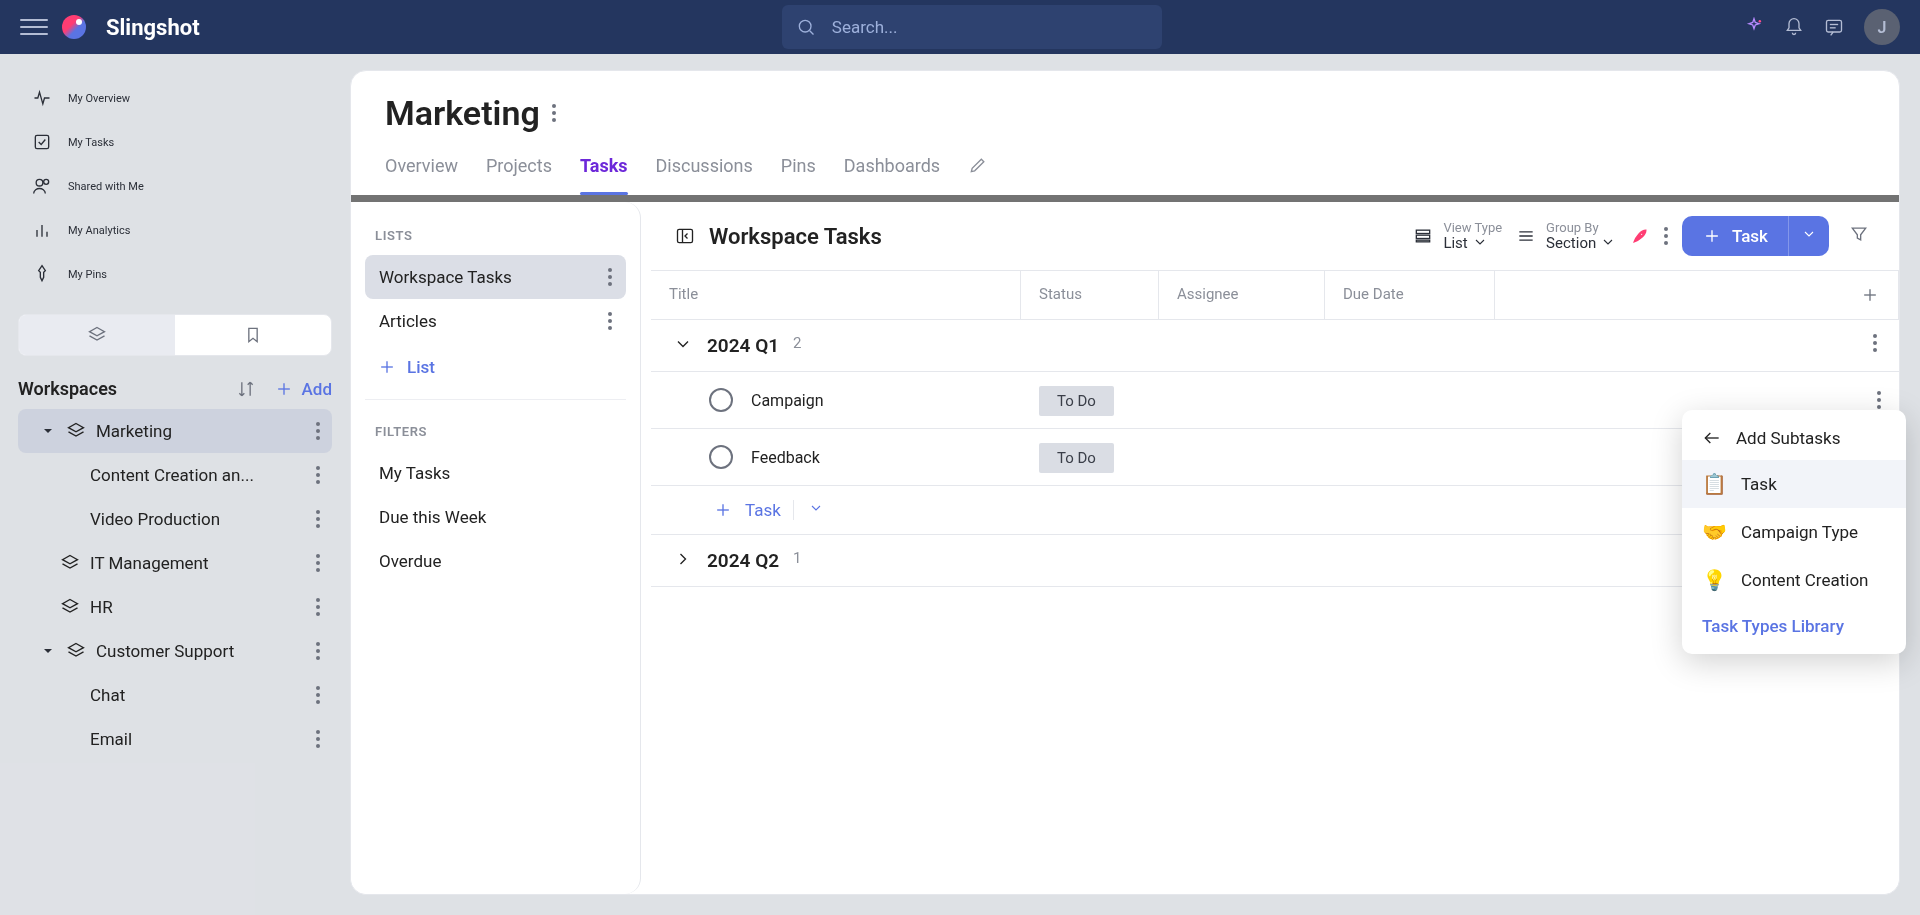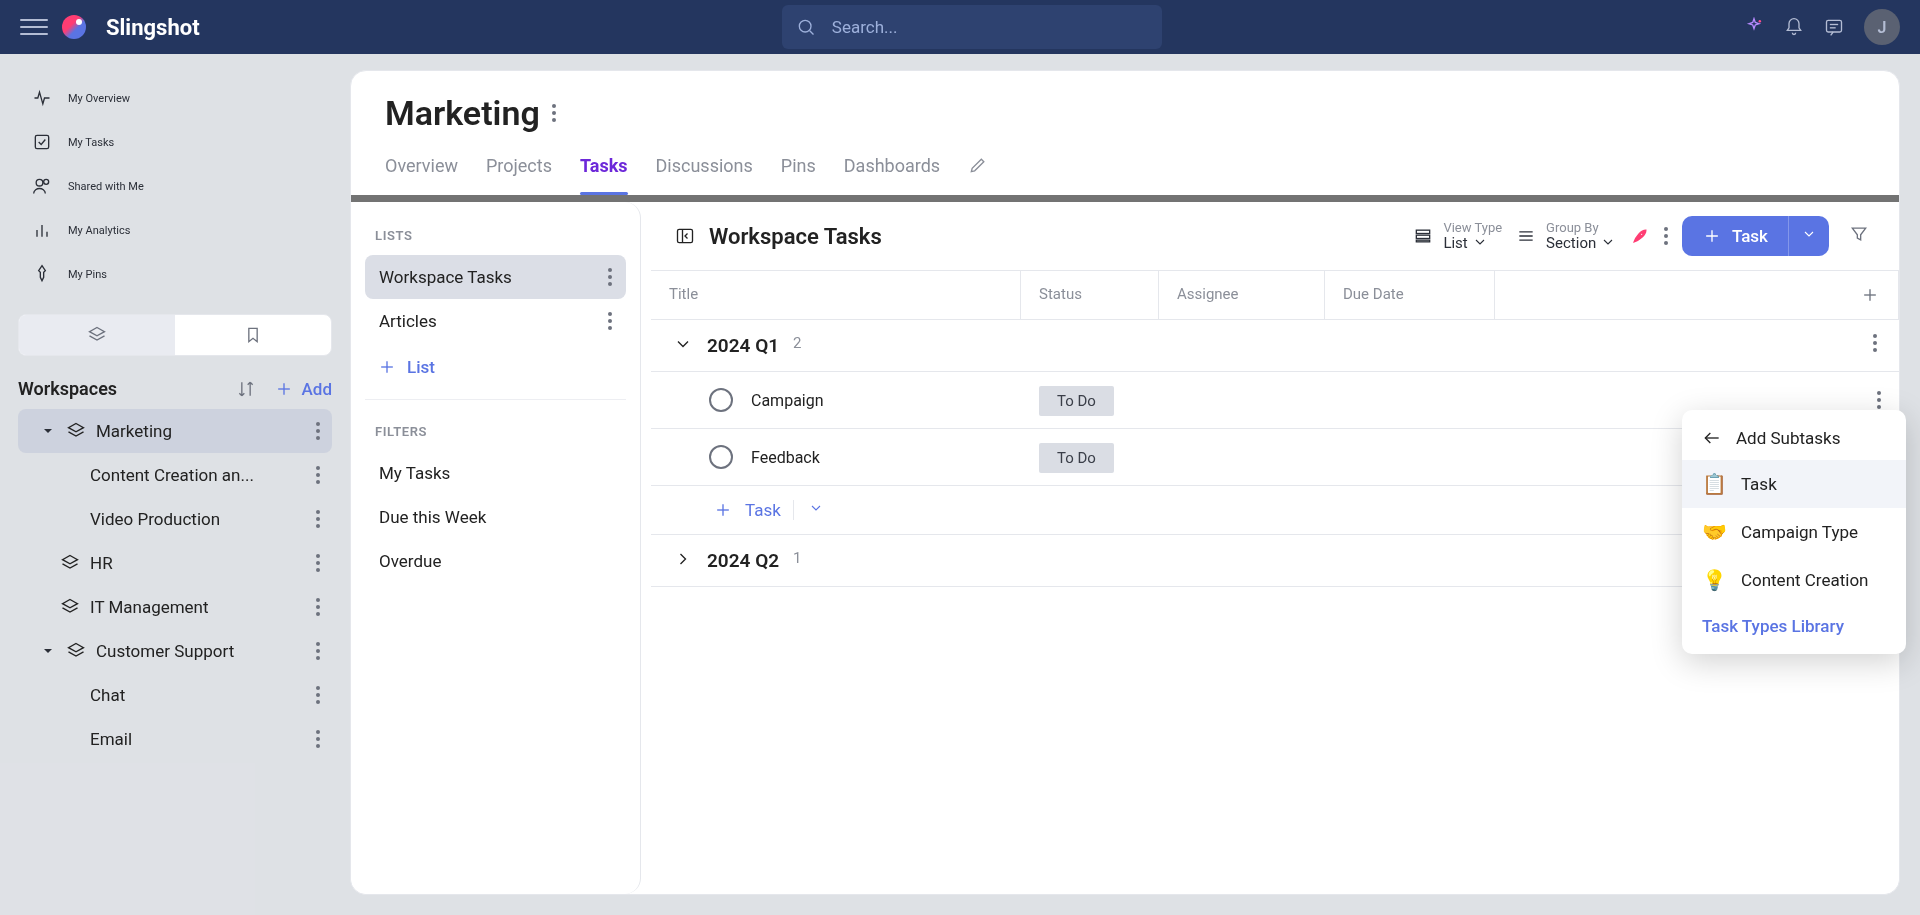--- a/index.html
+++ b/index.html
@@ -255,33 +255,33 @@
             <span></span>
             <span></span>
           </div>
         </div>
     </div>
     <div class="tree-item">
       <svg class="ic" viewBox="0 0 24 24" style="margin-left:20px">
           <path d="M12 3l9 5-9 5-9-5z"></path>
           <path d="M3 13l9 5 9-5"></path>
         </svg>
-      <span>HR</span>
+      <span>IT Management</span>
         <div class="more dots">
           <span></span>
           <span></span>
           <span></span>
         </div>
     </div>
     <div class="tree-item">
       <svg class="ic" viewBox="0 0 24 24" style="margin-left:20px">
           <path d="M12 3l9 5-9 5-9-5z"></path>
           <path d="M3 13l9 5 9-5"></path>
         </svg>
-      <span>IT Management</span>
+      <span>HR</span>
         <div class="more dots">
           <span></span>
           <span></span>
           <span></span>
         </div>
     </div>
     <div class="tree-item">
       <svg class="ic ic-s" viewBox="0 0 24 24" style="fill:#2b2f38;stroke:none">
           <path d="M6 9l6 6 6-6z"></path>
         </svg>

